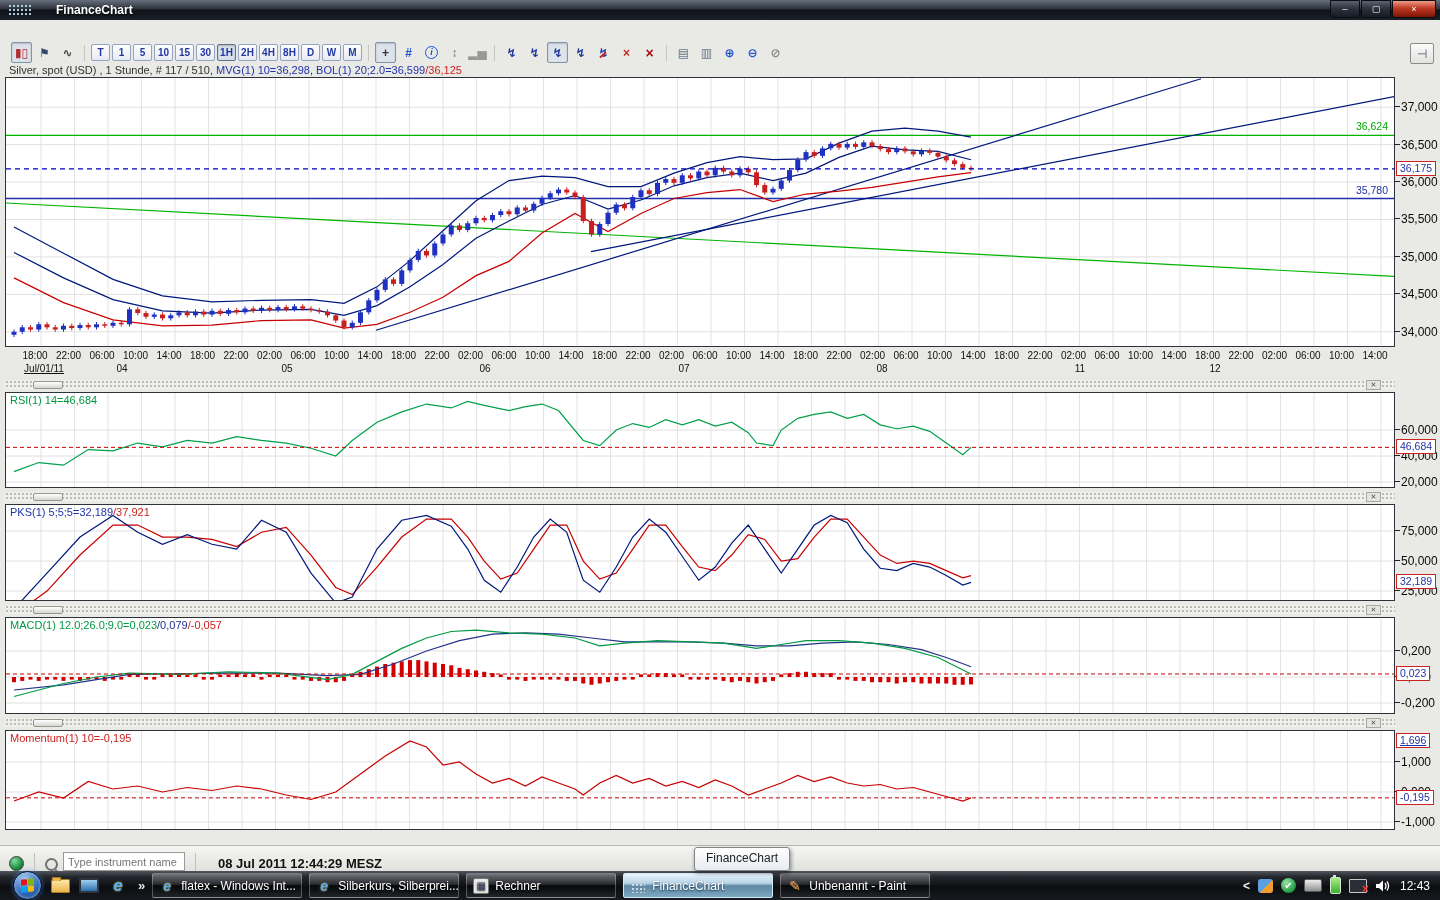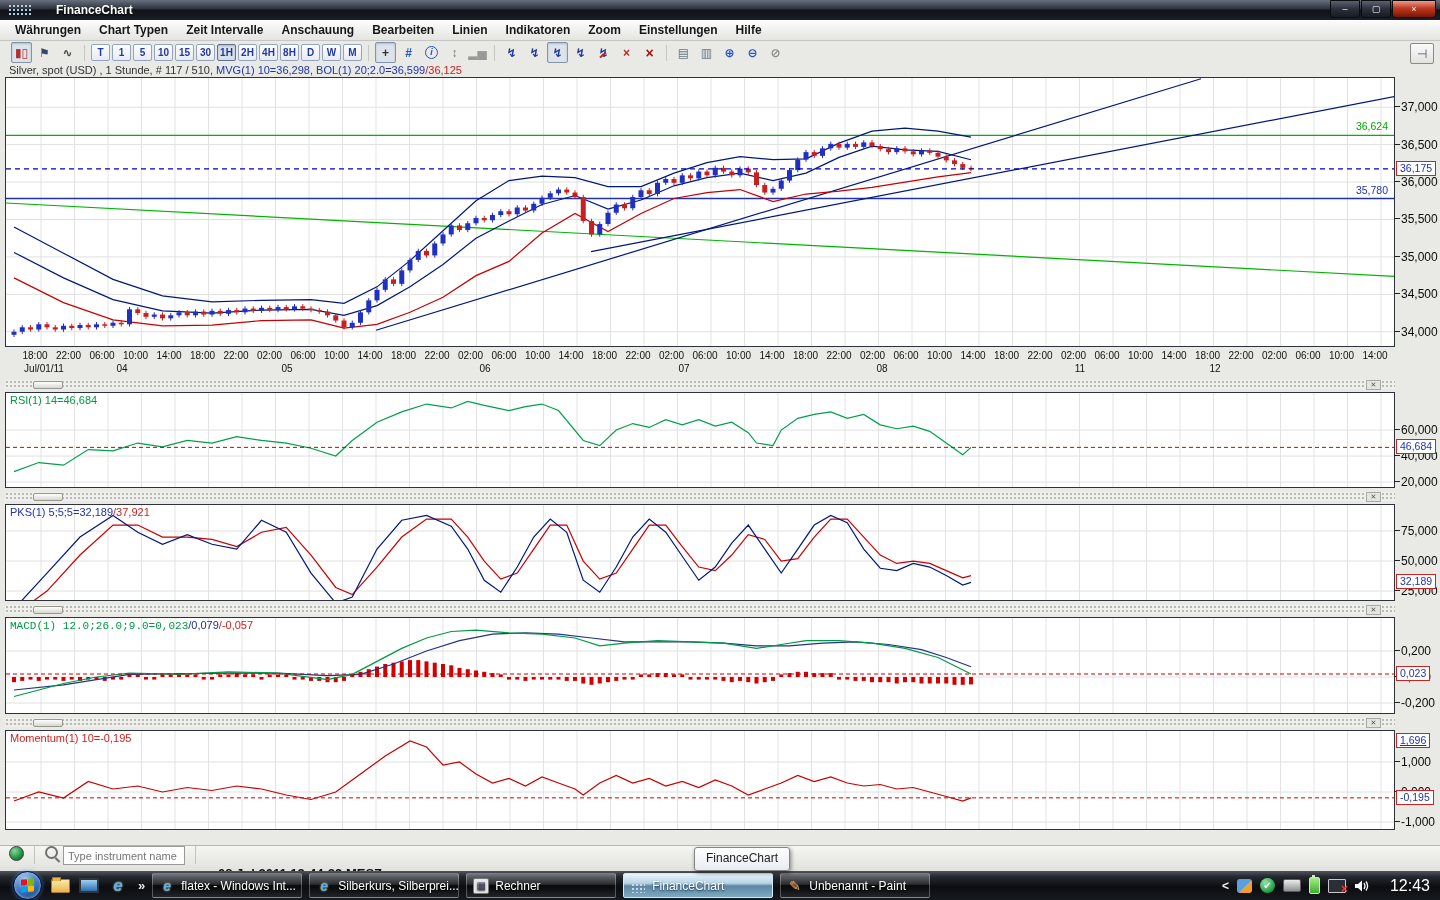--- a/index.html
+++ b/index.html
@@ -50,21 +50,21 @@
   .lvl-label{position:absolute;left:1276px;width:112px;text-align:right;font-size:10.5px;z-index:2;}
   .splitter{position:absolute;left:5px;width:1390px;height:9px;background-color:#efefeb;
     background-image:radial-gradient(#b9b9b5 1px,rgba(0,0,0,0) 1.1px);background-size:4px 4px;}
   .spl-handle{position:absolute;left:28px;top:1px;width:28px;height:6px;
     background:linear-gradient(#fff,#d6d6d2);border:1px solid #98988f;border-radius:2px;}
   .spl-x{position:absolute;right:14px;top:0;width:13px;height:8px;font-size:7px;line-height:8px;
     text-align:center;color:#555;background:#e4e4e0;border:1px solid #a8a8a4;}
   
   .bottombar{position:absolute;top:845px;left:0;width:1440px;height:26px;
     background:linear-gradient(#f5f5f3,#e1e1dd);border-top:1px solid #b6b6b2;
-    display:flex;align-items:flex-start;box-sizing:border-box;}
+    display:flex;align-items:flex-end;box-sizing:border-box;}
   .status-dot{width:13px;height:13px;border-radius:50%;margin-left:9px;
     background:radial-gradient(circle at 35% 30%,#83da9d,#1e9042 60%,#0b5a24);border:1px solid #3c3c3c;}
   .bb-sep{width:1px;height:18px;background:#c2c2be;margin:0 10px;}
   .mag{width:9px;height:9px;border:2px solid #707070;border-radius:50%;position:relative;margin-right:5px;}
   .mag::after{content:"";position:absolute;left:9px;top:9px;width:6px;height:2px;background:#707070;
     transform:rotate(45deg);transform-origin:0 0;}
   .search-input{width:112px;height:15px;font-size:11px;border:1px solid #999;padding:1px 4px;
     color:#333;font-family:"Liberation Sans",sans-serif;}
   .timestamp{font-size:13px;font-weight:bold;color:#111;margin-left:12px;margin-top:20px;}
   .tooltip{position:absolute;left:694px;top:847px;height:16px;padding:3px 11px;z-index:7;
@@ -108,49 +108,37 @@
   .tri-app{width:15px;height:14px;border-radius:3px;background:linear-gradient(135deg,#5aa0e0 55%,#f0a030 55%);}
   .tri-check{width:15px;height:15px;border-radius:50%;text-align:center;font-size:10px;line-height:15px;
     color:#fff;background:radial-gradient(circle at 35% 30%,#95e2a6,#1e9c41 70%);}
   .tri-printer{width:16px;height:11px;background:linear-gradient(#ececec,#909090);border:1px solid #5a5a5a;
     border-radius:2px;}
   .tri-battery{width:9px;height:15px;border:1px solid #cfe8cf;border-radius:2px;position:relative;
     background:linear-gradient(#a8ec86,#3fae2f);}
   .tri-battery::before{content:"";position:absolute;left:2px;top:-3px;width:3px;height:2px;background:#cfe8cf;}
   .tri-net{width:16px;height:12px;border:1px solid #c8c8c8;background:#2a2e36;position:relative;border-radius:1px;}
   .tri-net::after{content:"×";position:absolute;right:-3px;bottom:-4px;color:#f33;font-size:12px;font-weight:bold;}
-  .tray-clock{font-size:16px;color:#fff;margin-left:11px;}
+  .tray-clock{font-size:12px;color:#fff;margin-left:0;}
 </style>
 </head>
 <body>
 
 <div class="app">
 
   <div class="titlebar">
     <span class="app-dot-icon"></span>
     <span class="title-text">FinanceChart</span>
     <span class="win-controls">
       <span class="win-btn">–</span>
       <span class="win-btn">▢</span>
       <span class="win-btn win-close">×</span>
     </span>
   </div>
 
-  <div class="menubar">
-      <div class="menu-item">Währungen</div>
-      <div class="menu-item">Chart Typen</div>
-      <div class="menu-item">Zeit Intervalle</div>
-      <div class="menu-item">Anschauung</div>
-      <div class="menu-item">Bearbeiten</div>
-      <div class="menu-item">Linien</div>
-      <div class="menu-item">Indikatoren</div>
-      <div class="menu-item">Zoom</div>
-      <div class="menu-item">Einstellungen</div>
-      <div class="menu-item">Hilfe</div>
-    </div>
 
   <div class="toolbar">
       <div class="tb-btn pressed">
         <span style="color: rgb(176, 48, 48); font-weight: bold; font-size: 12px;">▮▯</span>
       </div>
       <div class="tb-btn">
         <span style="color: rgb(52, 72, 110); font-weight: bold; font-size: 12px;">⚑</span>
       </div>
       <div class="tb-btn">
         <span style="color: rgb(68, 68, 68); font-weight: bold; font-size: 12px;">∿</span>
@@ -556,21 +544,21 @@
       <div class="xt" style="left: 1055.5px;">02:00</div>
       <div class="xt" style="left: 1089px;">06:00</div>
       <div class="xt" style="left: 1122.5px;">10:00</div>
       <div class="xt" style="left: 1156px;">14:00</div>
       <div class="xt" style="left: 1189.5px;">18:00</div>
       <div class="xt" style="left: 1223px;">22:00</div>
       <div class="xt" style="left: 1256.5px;">02:00</div>
       <div class="xt" style="left: 1290px;">06:00</div>
       <div class="xt" style="left: 1323.5px;">10:00</div>
       <div class="xt" style="left: 1357px;">14:00</div>
-      <div class="xd" style="left: 14px;">Jul/01/11</div>
+      <div class="xd" style="left: 14px; text-decoration: underline;">Jul/01/11</div>
       <div class="xd" style="left: 92px;">04</div>
       <div class="xd" style="left: 257px;">05</div>
       <div class="xd" style="left: 455px;">06</div>
       <div class="xd" style="left: 654px;">07</div>
       <div class="xd" style="left: 852px;">08</div>
       <div class="xd" style="left: 1050px;">11</div>
       <div class="xd" style="left: 1185px;">12</div>
     </div>
   <div class="plot" id="plot-rsi" style="top:392px;height:94px;"><svg width="1388" height="94">
         <line x1="35" y1="0" x2="35" y2="94" stroke="#e3e3e3" stroke-width="1"></line>
@@ -878,21 +866,21 @@
         <line x1="1375" y1="0" x2="1375" y2="98" stroke="#e3e3e3" stroke-width="1"></line>
         <line x1="0" y1="31" x2="1388" y2="31" stroke="#e0e0e0" stroke-width="1"></line>
         <line x1="0" y1="61" x2="1388" y2="61" stroke="#e0e0e0" stroke-width="1"></line>
         <line x1="0" y1="91" x2="1388" y2="91" stroke="#e0e0e0" stroke-width="1"></line>
         <polyline points="8,70 32.75,61 57.5,67 82.25,50.5 107,58 131.75,55 156.5,61 181.25,56.5 206,59.5 230.75,55 255.5,58 280.25,64 305,68.5 329.75,61 354.5,43 379.25,25 404,10 420.5,16 437,34 453.5,31 470,43 486.5,52 503,47.5 519.5,55 536,46 552.5,52 569,58 577.25,64 593.75,52 610.25,44.5 626.75,52 643.25,47.5 659.75,55 676.25,50.5 692.75,56.5 709.25,49 725.75,55 742.25,64 758.75,58 775.25,52 791.75,44.5 808.25,50.5 824.75,46 841.25,52 857.75,55 874.25,53.5 890.75,58 907.25,56.5 923.75,61 940.25,65.5 956.75,70 965,66.85" fill="none" stroke="#c80000" stroke-width="1.2"></polyline>
         <line x1="0" y1="66.85" x2="1388" y2="66.85" stroke="#cc0000" stroke-width="1" stroke-dasharray="4 3"></line>
       </svg></div>
 
   <div class="panel-header" style="top:394px;" id="hdr-rsi"><span style="color: rgb(0, 153, 68);">RSI(1) 14=46,684</span></div>
   <div class="panel-header" style="top:506px;" id="hdr-pks"><span style="color: rgb(34, 51, 170);">PKS(1) 5;5;5=32,189</span><span style="color: rgb(204, 34, 34);">/37,921</span></div>
-  <div class="panel-header" style="top:619px;" id="hdr-macd"><span style="color: rgb(0, 153, 68); font-family: Liberation Mono, monospace;">MACD(1) 12.0;26.0;9.0=0,023</span><span style="color: rgb(34, 51, 136);">/0,079</span><span style="color: rgb(204, 34, 34);">/-0,057</span></div>
+  <div class="panel-header" style="top:619px;" id="hdr-macd"><span style="color: rgb(0, 153, 68);">MACD(1) 12.0;26.0;9.0=0,023</span><span style="color: rgb(34, 51, 136);">/0,079</span><span style="color: rgb(204, 34, 34);">/-0,057</span></div>
   <div class="panel-header" style="top:732px;" id="hdr-mom"><span style="color: rgb(204, 34, 34);">Momentum(1) 10=-0,195</span></div>
 
   <div id="axes-col">
       <div class="ax-tick" style="top: 106.196px;"></div>
       <div class="ax-label" style="top: 100.196px;">37,000</div>
       <div class="ax-tick" style="top: 143.626px;"></div>
       <div class="ax-label" style="top: 137.626px;">36,500</div>
       <div class="ax-tick" style="top: 181.056px;"></div>
       <div class="ax-label" style="top: 175.056px;">36,000</div>
       <div class="ax-tick" style="top: 218.486px;"></div>

